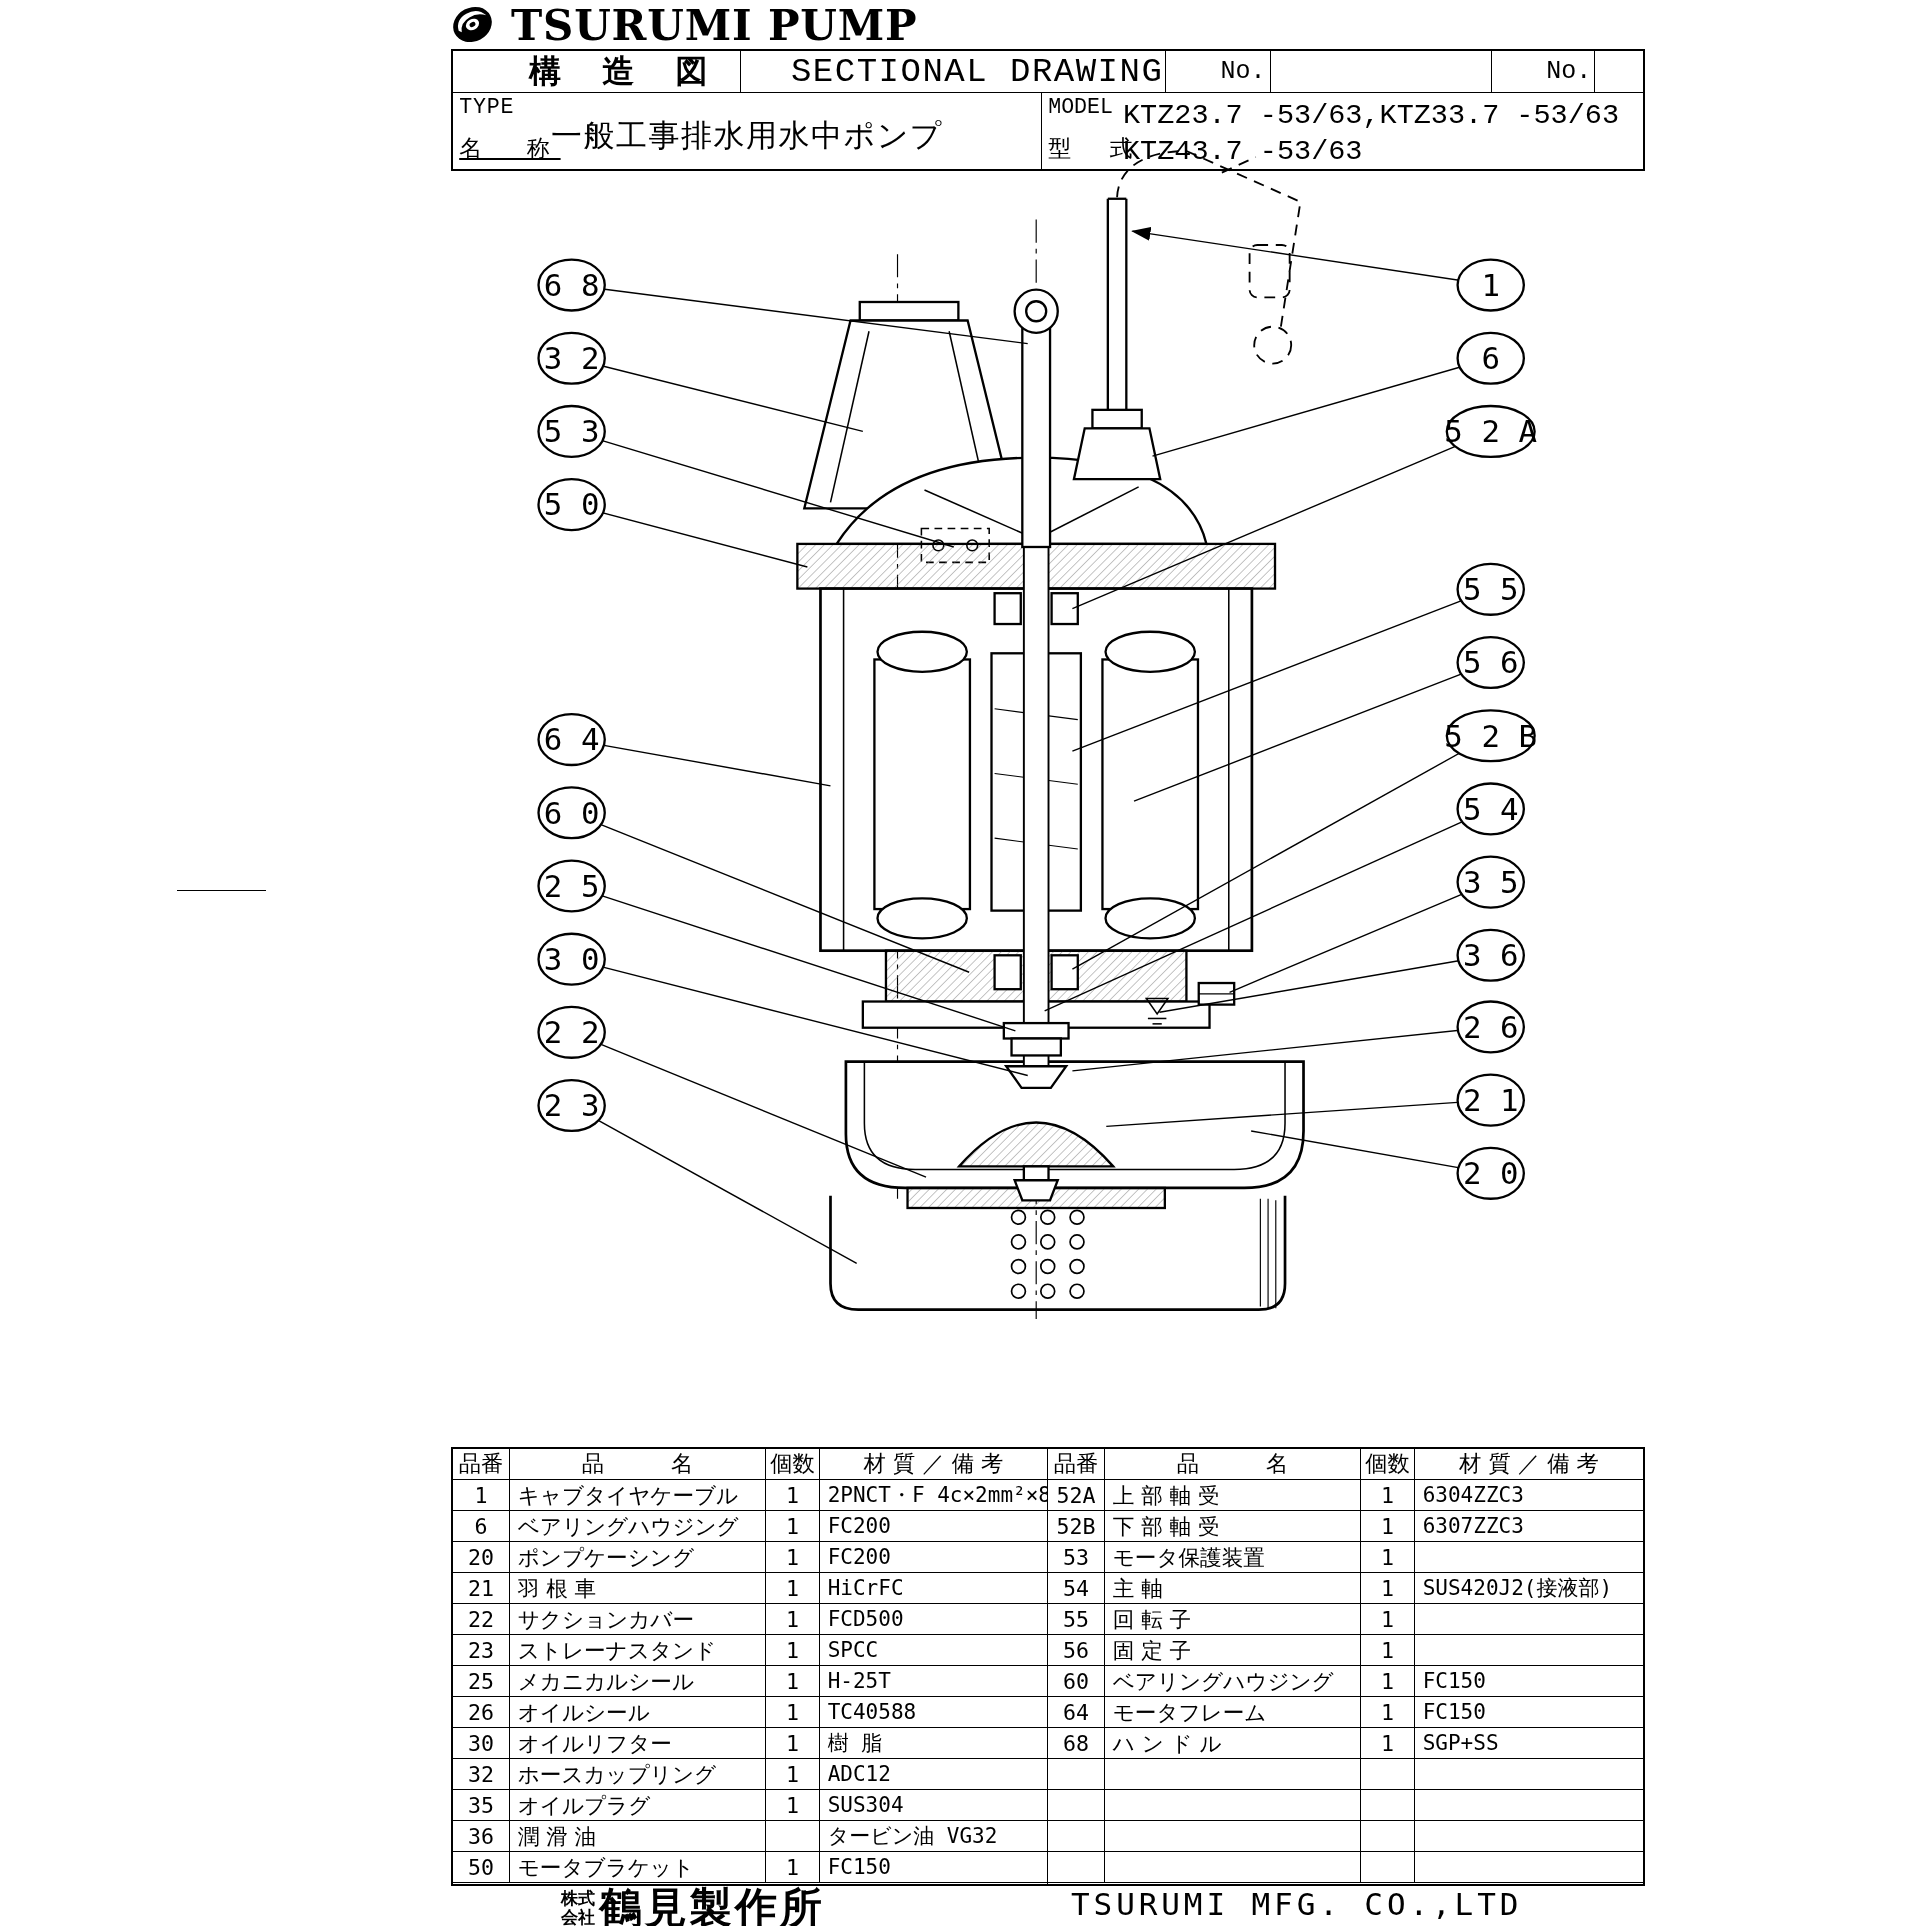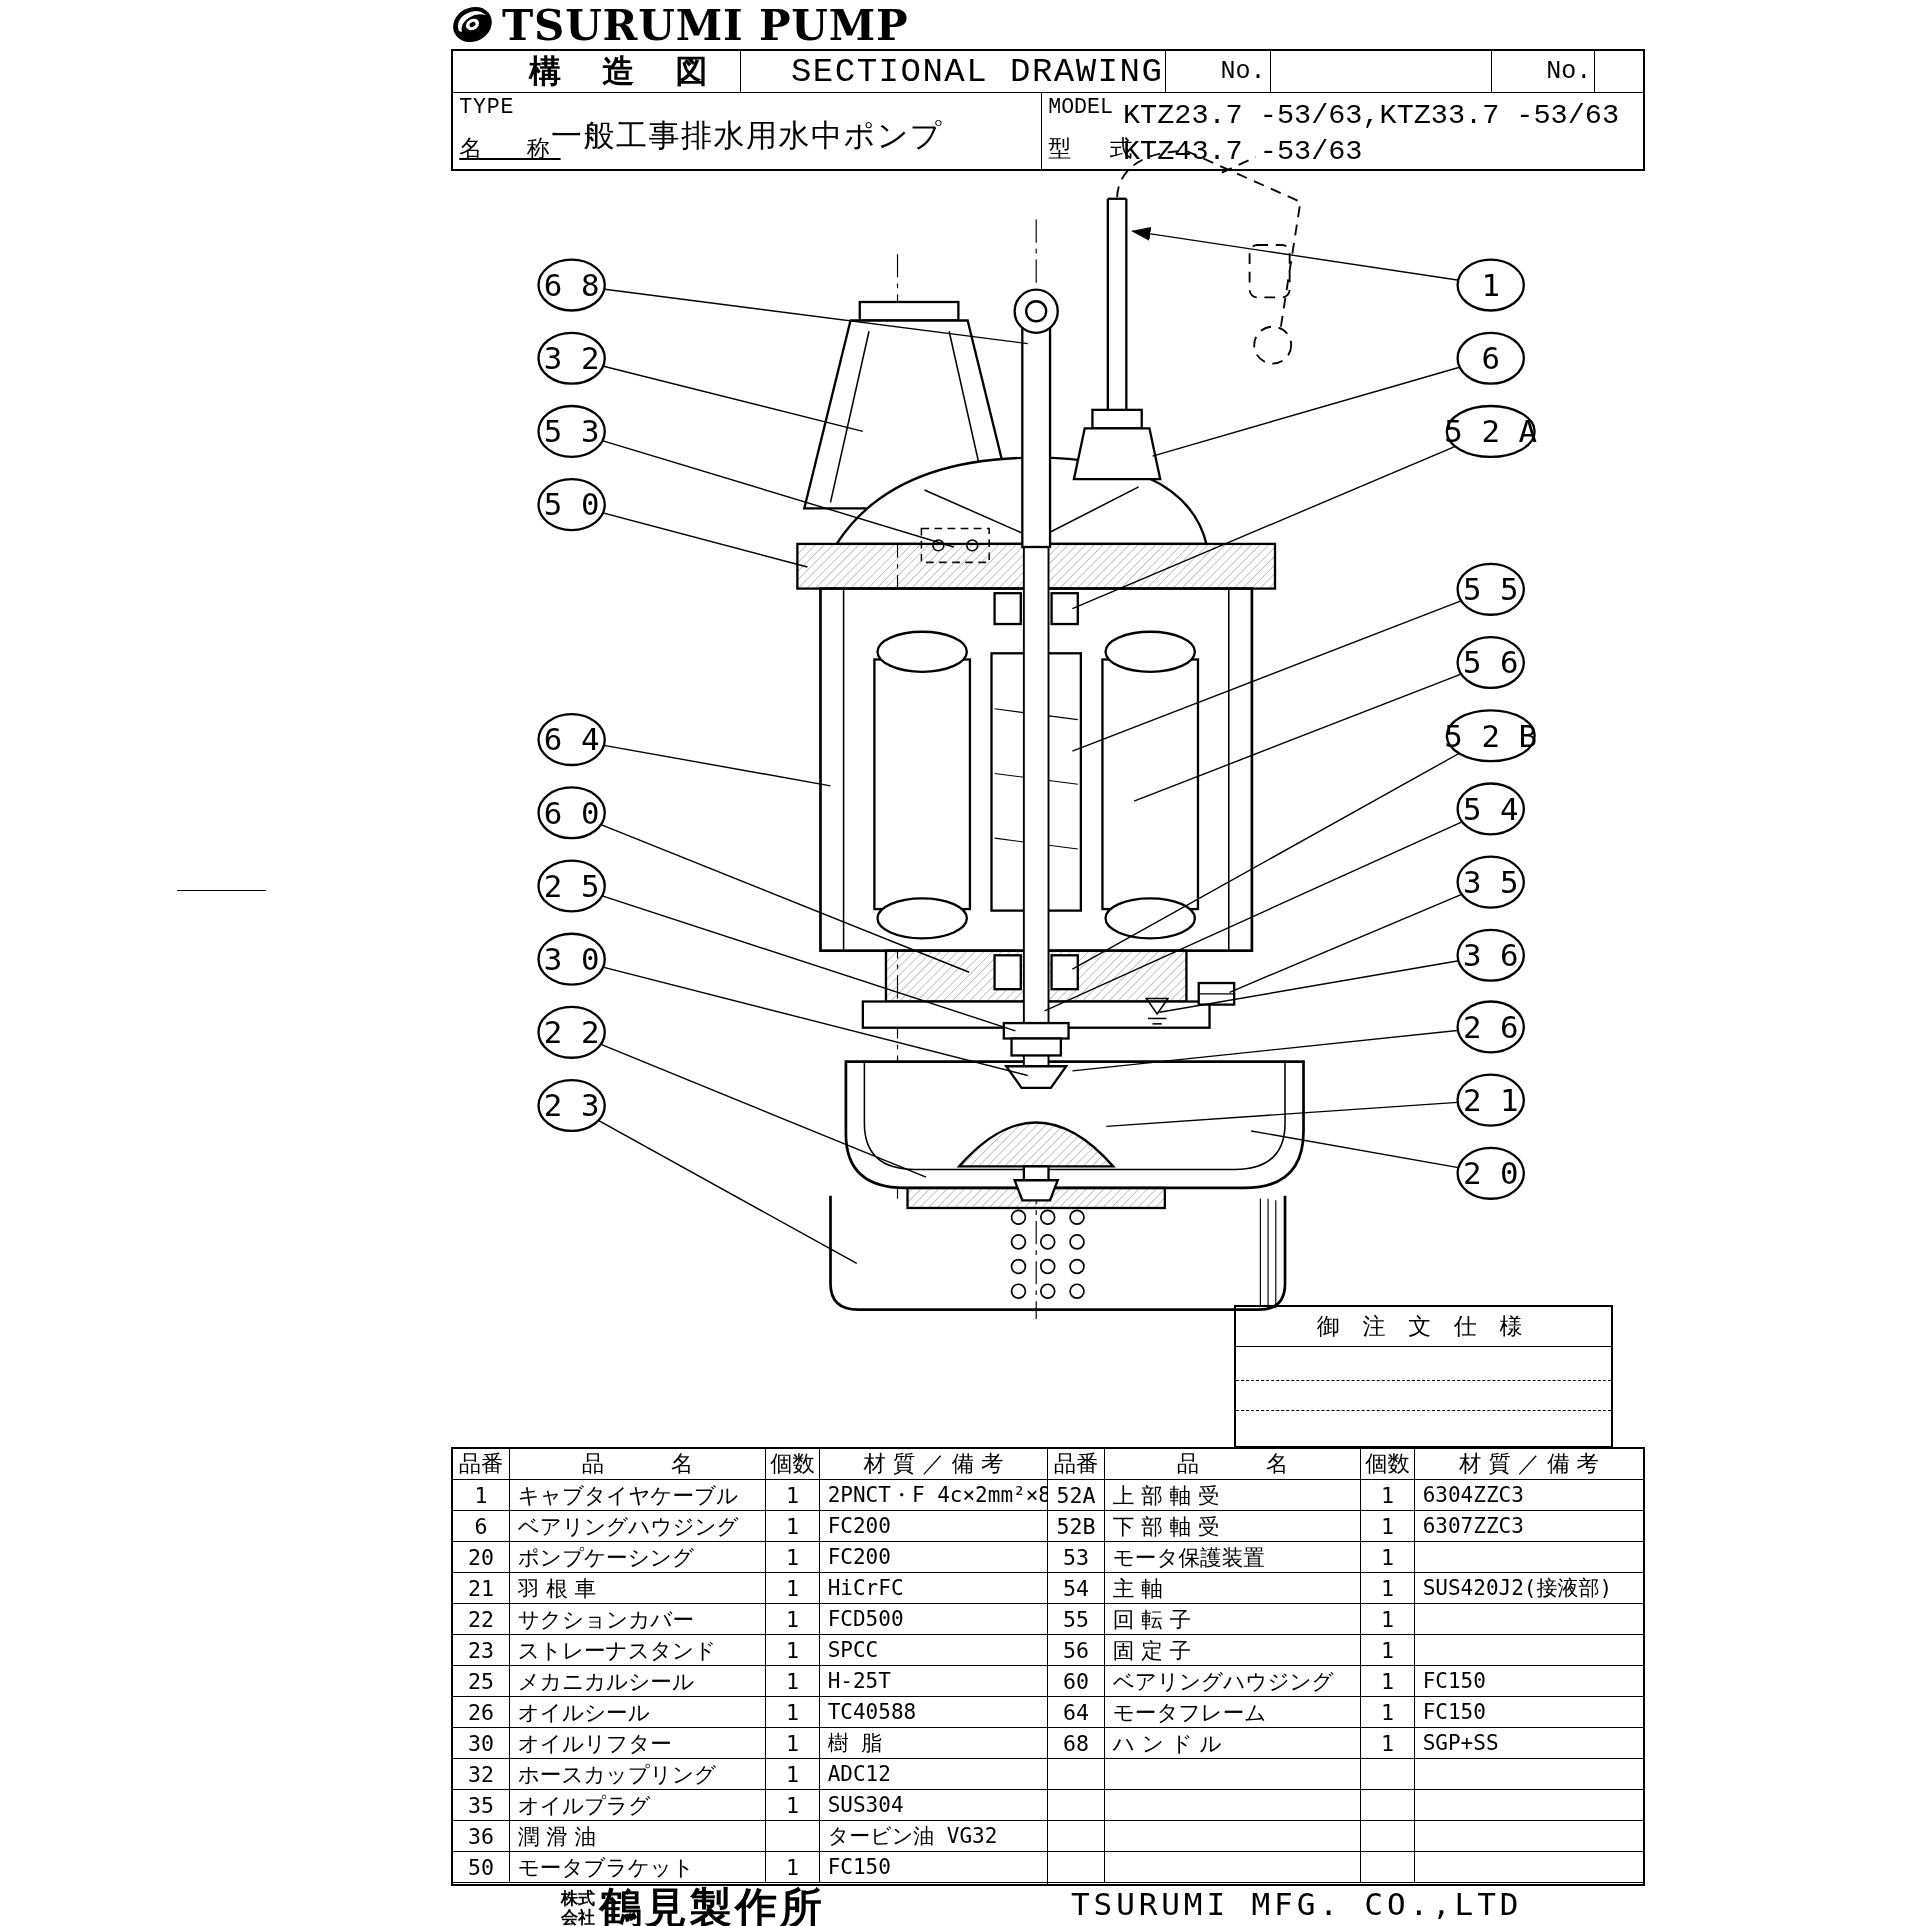--- a/index.html
+++ b/index.html
@@ -4,21 +4,21 @@
 <style>
   * { box-sizing: border-box; margin: 0; padding: 0; }
   html,body { background:#fff; }
   body { width:1926px; height:1926px; position:relative;
          font-family:"DejaVu Sans", "Liberation Sans", sans-serif; color:#000; }
   .page { position:absolute; inset:0; background:#fff; }
   .abs { position:absolute; }
   .mono { font-family:Liberation Mono, monospace; }
 
   
-  .logo { left:451px; top:1.5px; height:46px; display:flex; align-items:center; gap:8px; }
+  .logo { left:451px; top:1.5px; height:46px; display:flex; align-items:center; gap:17px; }
   .brand-text { font-family:"DejaVu Serif", "Liberation Serif", serif; font-weight:700;
                 font-size:42px; letter-spacing:0.8px; transform:scaleY(1.04); }
 
   
   .title-block { left:451px; top:49px; width:1194px; height:122px; border:2.3px solid #000; }
   .tb-r1 { display:flex; height:42px; border-bottom:1.5px solid #000; }
   .tb-r1 > div { border-right:1.5px solid #000; display:flex; align-items:center; justify-content:center; overflow:hidden;margin-left:48px; }
   .tb-r1 > div:last-child { border-right:none; }
   .c-title-jp { width:266px; font-size:32px; font-weight:700; letter-spacing:4.6px; }
   .c-title-en { width:418px; font-size:34px; letter-spacing:1.5px; }
@@ -371,25 +371,20 @@
           <text x="1935" y="1442" class="balloon-num">2 1</text>
         </g>
         <g>
           <line x1="1935" y1="1523" x2="1624" y2="1468" class="leader"></line>
           <ellipse cx="1935" cy="1523" rx="43" ry="33" class="balloon"></ellipse>
           <text x="1935" y="1537" class="balloon-num">2 0</text>
         </g>
       </g>
   </svg>
 
-  <div class="abs order-box">
-    <div class="ob-title">御 注 文 仕 様</div>
-    <div class="ob-dash" style="top:73px;"></div>
-    <div class="ob-dash" style="top:103px;"></div>
-  </div>
 
   <div class="abs parts-table">
     <div class="pt-half lft" id="pt-left">
         <div class="ptc hd">品番</div>
         <div class="ptc hd">品　　　名</div>
         <div class="ptc hd">個数</div>
         <div class="ptc hd">材 質 ／ 備 考</div>
         <div class="ptc c-no">1</div>
         <div class="ptc c-name">キャブタイヤケーブル</div>
         <div class="ptc c-qty">1</div>

